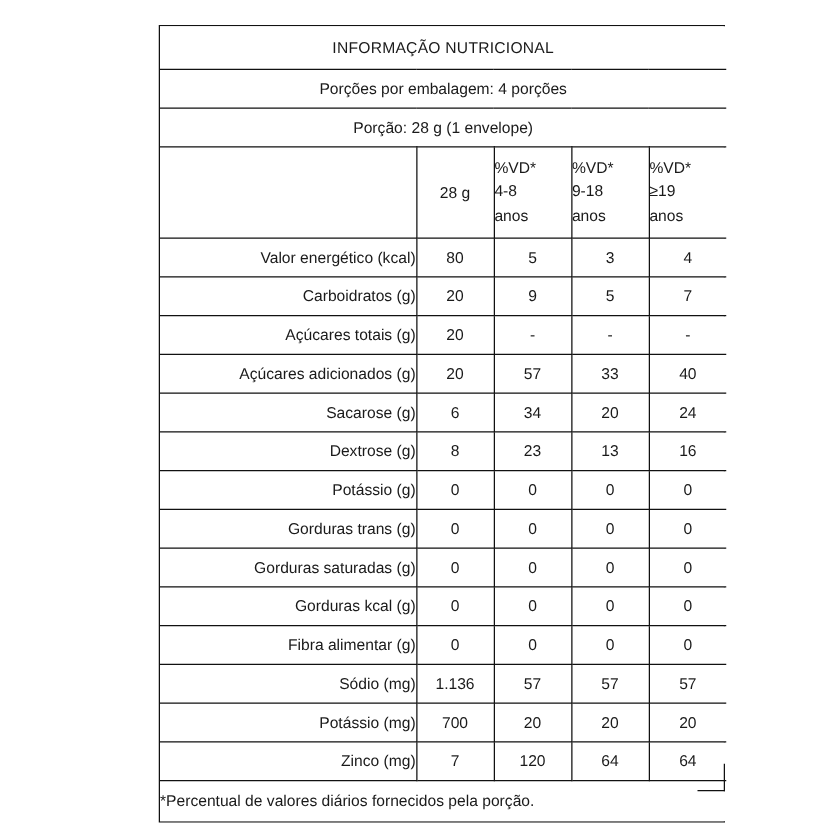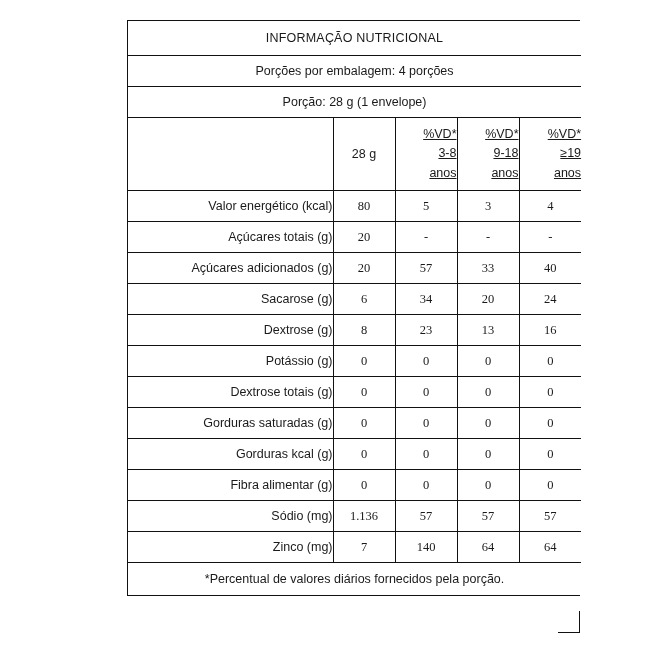--- a/index.html
+++ b/index.html
@@ -60,43 +60,41 @@
     padding-left: 12px;
     height: 30px;
     font-size: 12.5px;
   }
   .hdr-blank { height: 72px; }
   .hdr-portion {
     text-align: center;
     font-size: 12.5px;
   }
   .hdr-vd {
-    text-align: right;
+    text-align: left;
     font-size: 12.5px;
     line-height: 1.55;
     padding: 4px 0;
-    text-decoration: underline;
   }
   .hdr-vd .vd-top { display: block; }
   .hdr-vd .vd-mid { display: block; }
   .hdr-vd .vd-bot { display: block; }
 
   .row-name {
     text-align: right;
     padding-left: 12px;
     height: 30px;
   }
   .row-name.indent { padding-left: 26px; }
   .row-val {
     text-align: center;
     height: 30px;
-    font-family: Liberation Serif, serif;
   }
   .footnote-cell {
-    text-align: center;
+    text-align: left;
     padding-left: 12px;
     height: 32px;
     font-size: 12.5px;
   }
   
   col.c-name { width: 205px; }
   col.c-amt  { width: 62px; }
   col.c-vd   { width: 62px; }
 
   .corner-mark {
@@ -131,21 +129,21 @@
         </tr>
         <tr>
           <td class="info-cell" colspan="5">Porção: 28 g (1 envelope)</td>
         </tr>
 
         <tr>
           <th class="hdr-blank"></th>
           <th class="hdr-portion">28 g</th>
           <th class="hdr-vd">
             <span class="vd-top">%VD*</span>
-            <span class="vd-mid">3-8</span>
+            <span class="vd-mid">4-8</span>
             <span class="vd-bot">anos</span>
           </th>
           <th class="hdr-vd">
             <span class="vd-top">%VD*</span>
             <span class="vd-mid">9-18</span>
             <span class="vd-bot">anos</span>
           </th>
           <th class="hdr-vd">
             <span class="vd-top">%VD*</span>
             <span class="vd-mid">≥19</span>
@@ -154,20 +152,27 @@
         </tr>
 
         <tr>
           <td class="row-name">Valor energético (kcal)</td>
           <td class="row-val">80</td>
           <td class="row-val">5</td>
           <td class="row-val">3</td>
           <td class="row-val">4</td>
         </tr>
         <tr>
+          <td class="row-name">Carboidratos (g)</td>
+          <td class="row-val">20</td>
+          <td class="row-val">9</td>
+          <td class="row-val">5</td>
+          <td class="row-val">7</td>
+        </tr>
+        <tr>
           <td class="row-name indent">Açúcares totais (g)</td>
           <td class="row-val">20</td>
           <td class="row-val">-</td>
           <td class="row-val">-</td>
           <td class="row-val">-</td>
         </tr>
         <tr>
           <td class="row-name indent">Açúcares adicionados (g)</td>
           <td class="row-val">20</td>
           <td class="row-val">57</td>
@@ -189,21 +194,21 @@
           <td class="row-val">16</td>
         </tr>
         <tr>
           <td class="row-name">Potássio (g)</td>
           <td class="row-val">0</td>
           <td class="row-val">0</td>
           <td class="row-val">0</td>
           <td class="row-val">0</td>
         </tr>
         <tr>
-          <td class="row-name">Dextrose totais (g)</td>
+          <td class="row-name">Gorduras trans (g)</td>
           <td class="row-val">0</td>
           <td class="row-val">0</td>
           <td class="row-val">0</td>
           <td class="row-val">0</td>
         </tr>
         <tr>
           <td class="row-name indent">Gorduras saturadas (g)</td>
           <td class="row-val">0</td>
           <td class="row-val">0</td>
           <td class="row-val">0</td>
@@ -224,23 +229,30 @@
           <td class="row-val">0</td>
         </tr>
         <tr>
           <td class="row-name">Sódio (mg)</td>
           <td class="row-val">1.136</td>
           <td class="row-val">57</td>
           <td class="row-val">57</td>
           <td class="row-val">57</td>
         </tr>
         <tr>
+          <td class="row-name">Potássio (mg)</td>
+          <td class="row-val">700</td>
+          <td class="row-val">20</td>
+          <td class="row-val">20</td>
+          <td class="row-val">20</td>
+        </tr>
+        <tr>
           <td class="row-name">Zinco (mg)</td>
           <td class="row-val">7</td>
-          <td class="row-val">140</td>
+          <td class="row-val">120</td>
           <td class="row-val">64</td>
           <td class="row-val">64</td>
         </tr>
 
         <tr>
           <td class="footnote-cell" colspan="5">*Percentual de valores diários fornecidos pela porção.</td>
         </tr>
       </tbody>
     </table>
   </div>

